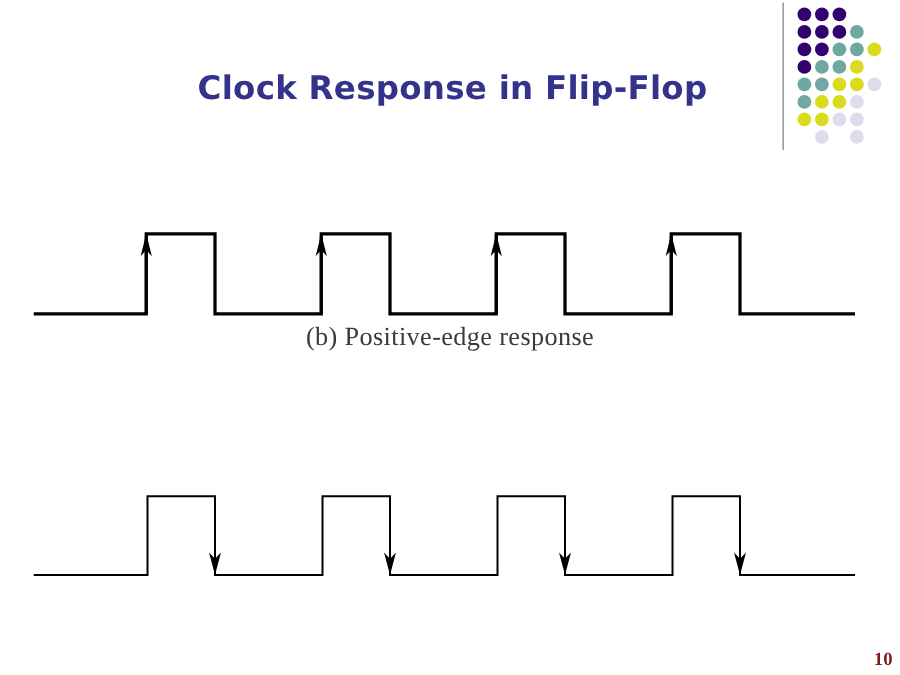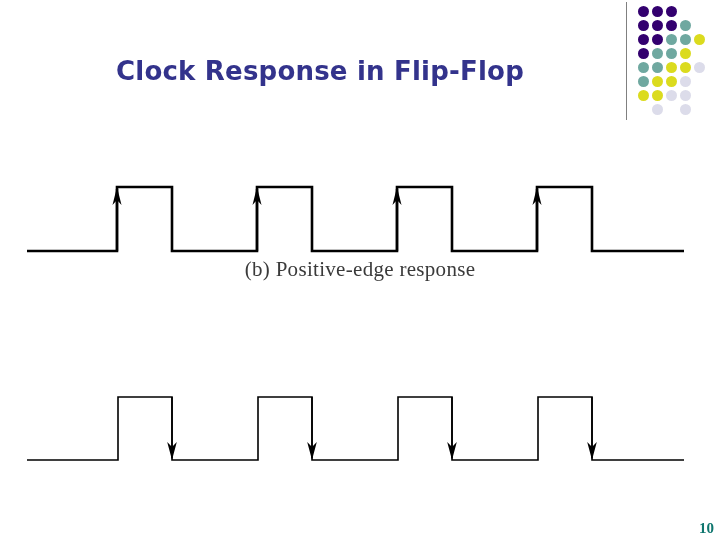--- a/index.html
+++ b/index.html
@@ -64,20 +64,21 @@
     position: absolute;
     left: 0px;
     top: 56px;
     width: 640px;
     text-align: center;
     font-family: "DejaVu Sans", sans-serif;
     font-size: 26px;
     font-weight: bold;
     color: #33338C;
     letter-spacing: 0.2px;
+    padding-left: 42px;
   }
 
   
   #figure {
     position: absolute;
     left: 0px;
     top: 150px;
     width: 720px;
     height: 370px;
   }
@@ -103,21 +104,21 @@
   #caption-c { top: 327px; }
 
   
   #page-number {
     position: absolute;
     right: 6px;
     bottom: 3px;
     font-family: "Liberation Serif", "DejaVu Serif", serif;
     font-size: 15px;
     font-weight: bold;
-    color: #0f766e;
+    color: #7f1d1d;
   }
 </style>
 </head>
 <body>
 
 <div id="slide">
 
   <div id="logo">
     <div id="logo-divider"></div>
     <div id="logo-dots">

